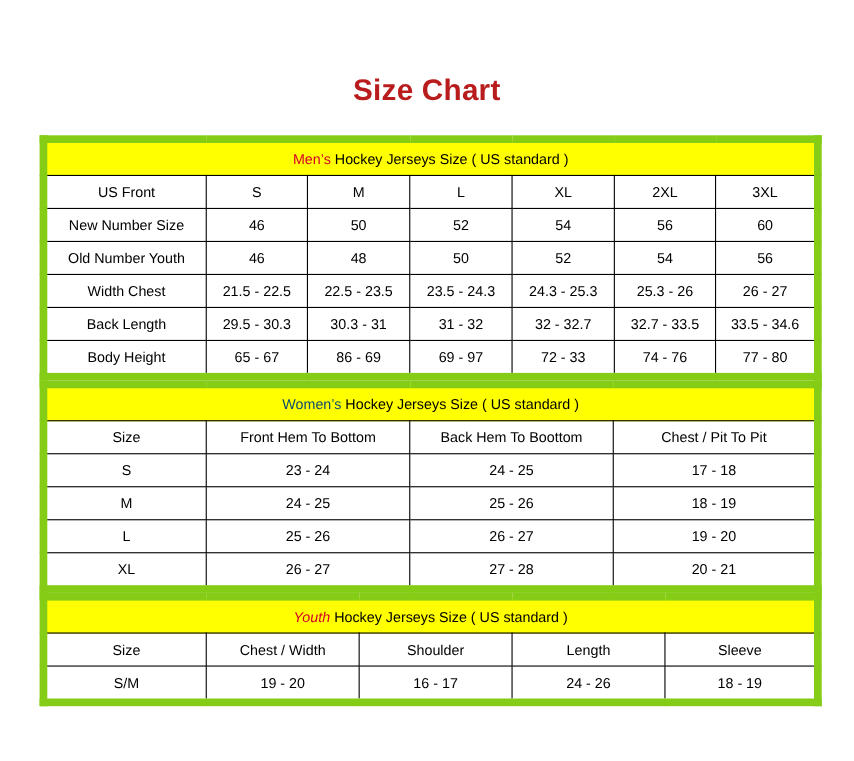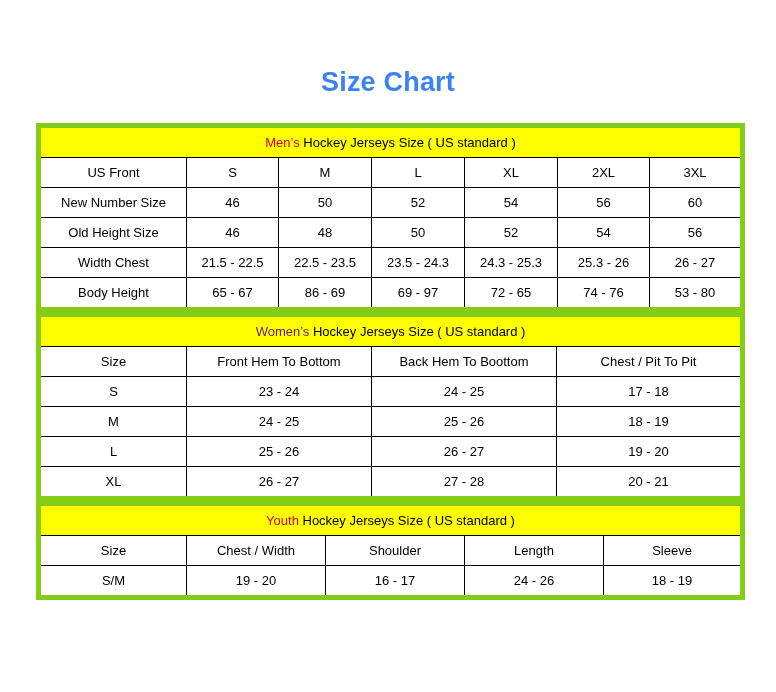--- a/index.html
+++ b/index.html
@@ -15,60 +15,60 @@
     overflow: hidden;
   }
   .page {
     position: relative;
     width: 776px;
     height: 692px;
     background: #ffffff;
   }
   .page-title {
     text-align: center;
-    color: #3b82f6;
+    color: #b91c1c;
     font-size: 27px;
     font-weight: bold;
     letter-spacing: 0.2px;
     margin: 0;
     padding-top: 68px;
     padding-bottom: 0;
     line-height: 1.1;
   }
   .chart-wrap {
     position: absolute;
     left: 36px;
     top: 123px;
     width: 704px;
   }
   table.size-table {
     border-collapse: collapse;
     table-layout: fixed;
     width: 704px;
-    border: 5px solid #84cc16;
+    border: 7px solid #84cc16;
   }
   table.size-table td,
   table.size-table th {
     border: 1px solid #000;
     text-align: center;
     vertical-align: middle;
     font-size: 13px;
     height: 25px;
     padding: 2px 2px;
     font-weight: normal;
   }
   .banner-row td {
     background: #ffff00;
     font-weight: bold;
     font-size: 14.5px;
     height: 30px;
   }
   .banner-men .hl { color: #d4002a; }
-  .banner-women .hl { color: #701a75; }
-  .banner-youth .hl { color: #d4002a; }
+  .banner-women .hl { color: #0c4a6e; }
+  .banner-youth .hl { color: #d4002a; font-style: italic; }
   .head-row td {
     font-weight: bold;
   }
   .rowlabel {
     font-weight: normal;
     margin-top: 19px;
   }
   .bold-cell {
     font-weight: bold;
   }
@@ -108,45 +108,54 @@
         <tr>
           <td class="rowlabel">New Number Size</td>
           <td>46</td>
           <td>50</td>
           <td>52</td>
           <td>54</td>
           <td>56</td>
           <td>60</td>
         </tr>
         <tr>
-          <td class="rowlabel">Old Height Size</td>
+          <td class="rowlabel">Old Number Youth</td>
           <td>46</td>
           <td>48</td>
           <td>50</td>
           <td>52</td>
           <td>54</td>
           <td>56</td>
         </tr>
         <tr>
           <td class="rowlabel">Width Chest</td>
           <td>21.5 - 22.5</td>
           <td>22.5 - 23.5</td>
           <td>23.5 - 24.3</td>
           <td>24.3 - 25.3</td>
           <td>25.3 - 26</td>
           <td>26 - 27</td>
         </tr>
         <tr>
+          <td class="rowlabel">Back Length</td>
+          <td>29.5 - 30.3</td>
+          <td>30.3 - 31</td>
+          <td>31 - 32</td>
+          <td>32 - 32.7</td>
+          <td>32.7 - 33.5</td>
+          <td>33.5 - 34.6</td>
+        </tr>
+        <tr>
           <td class="rowlabel">Body Height</td>
           <td>65 - 67</td>
           <td>86 - 69</td>
           <td>69 - 97</td>
-          <td>72 - 65</td>
+          <td>72 - 33</td>
           <td>74 - 76</td>
-          <td>53 - 80</td>
+          <td>77 - 80</td>
         </tr>
       </tbody>
     </table>
 
     <table class="size-table">
       <colgroup>
         <col style="width:148px">
         <col style="width:185px">
         <col style="width:185px">
         <col style="width:186px">

